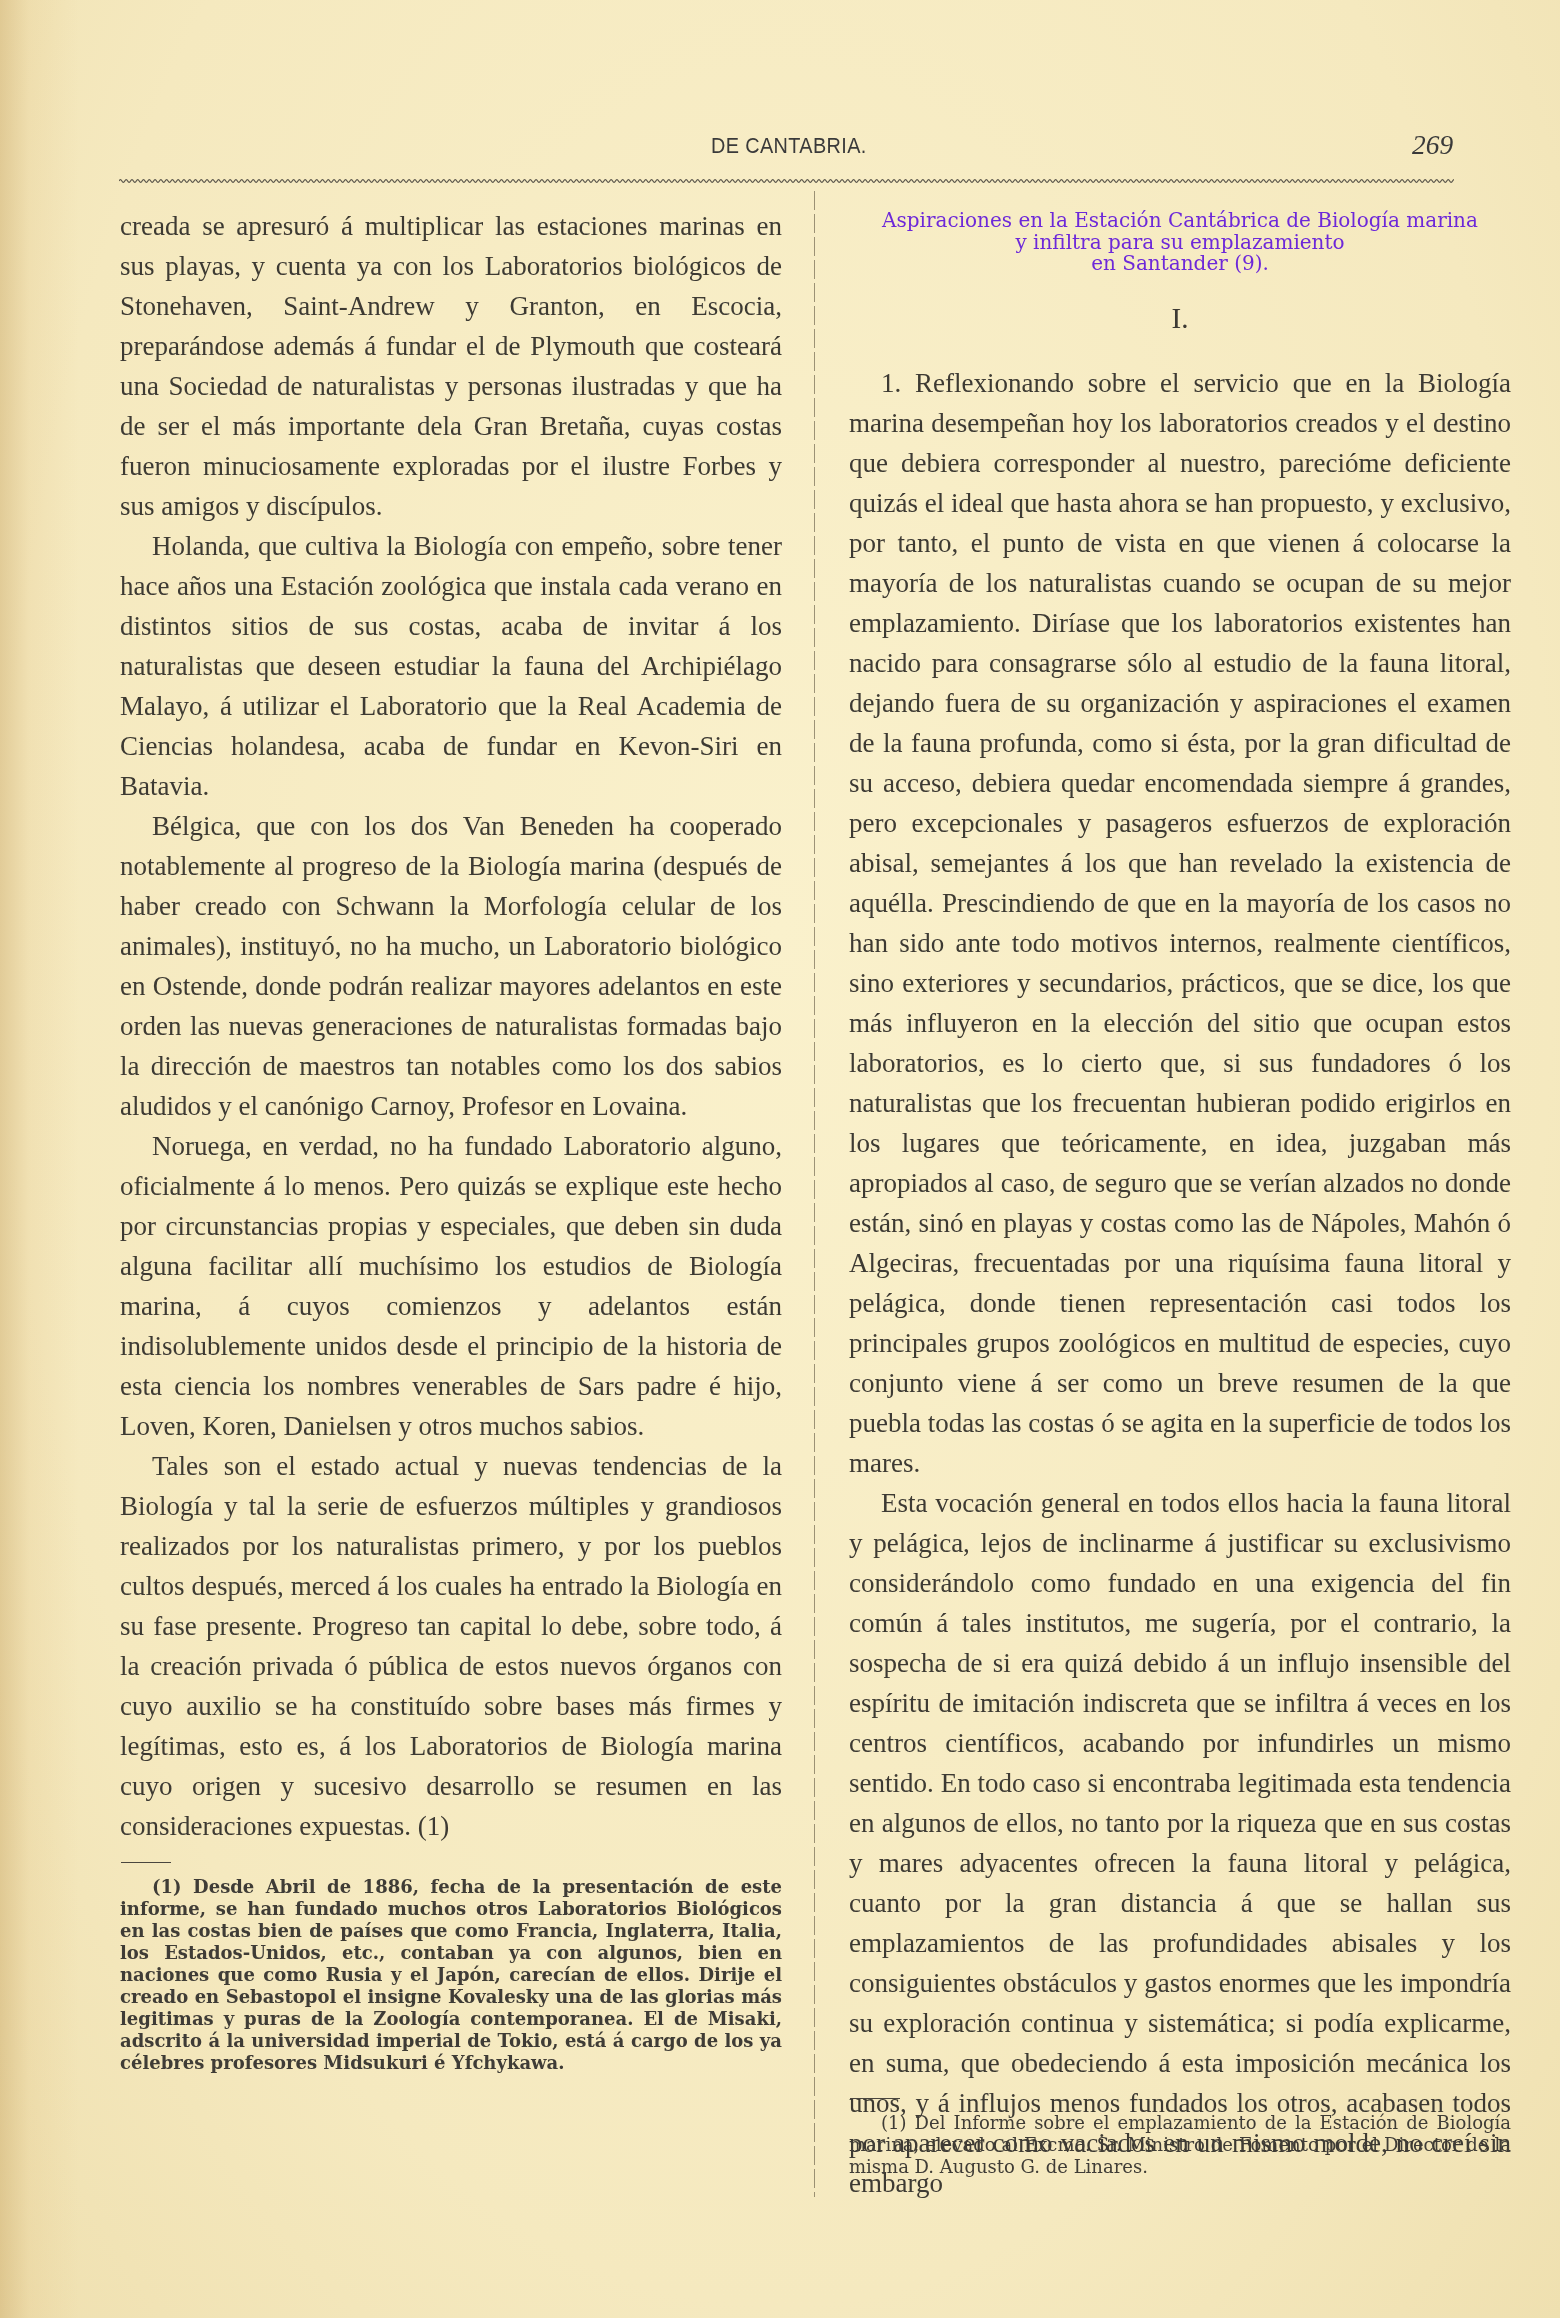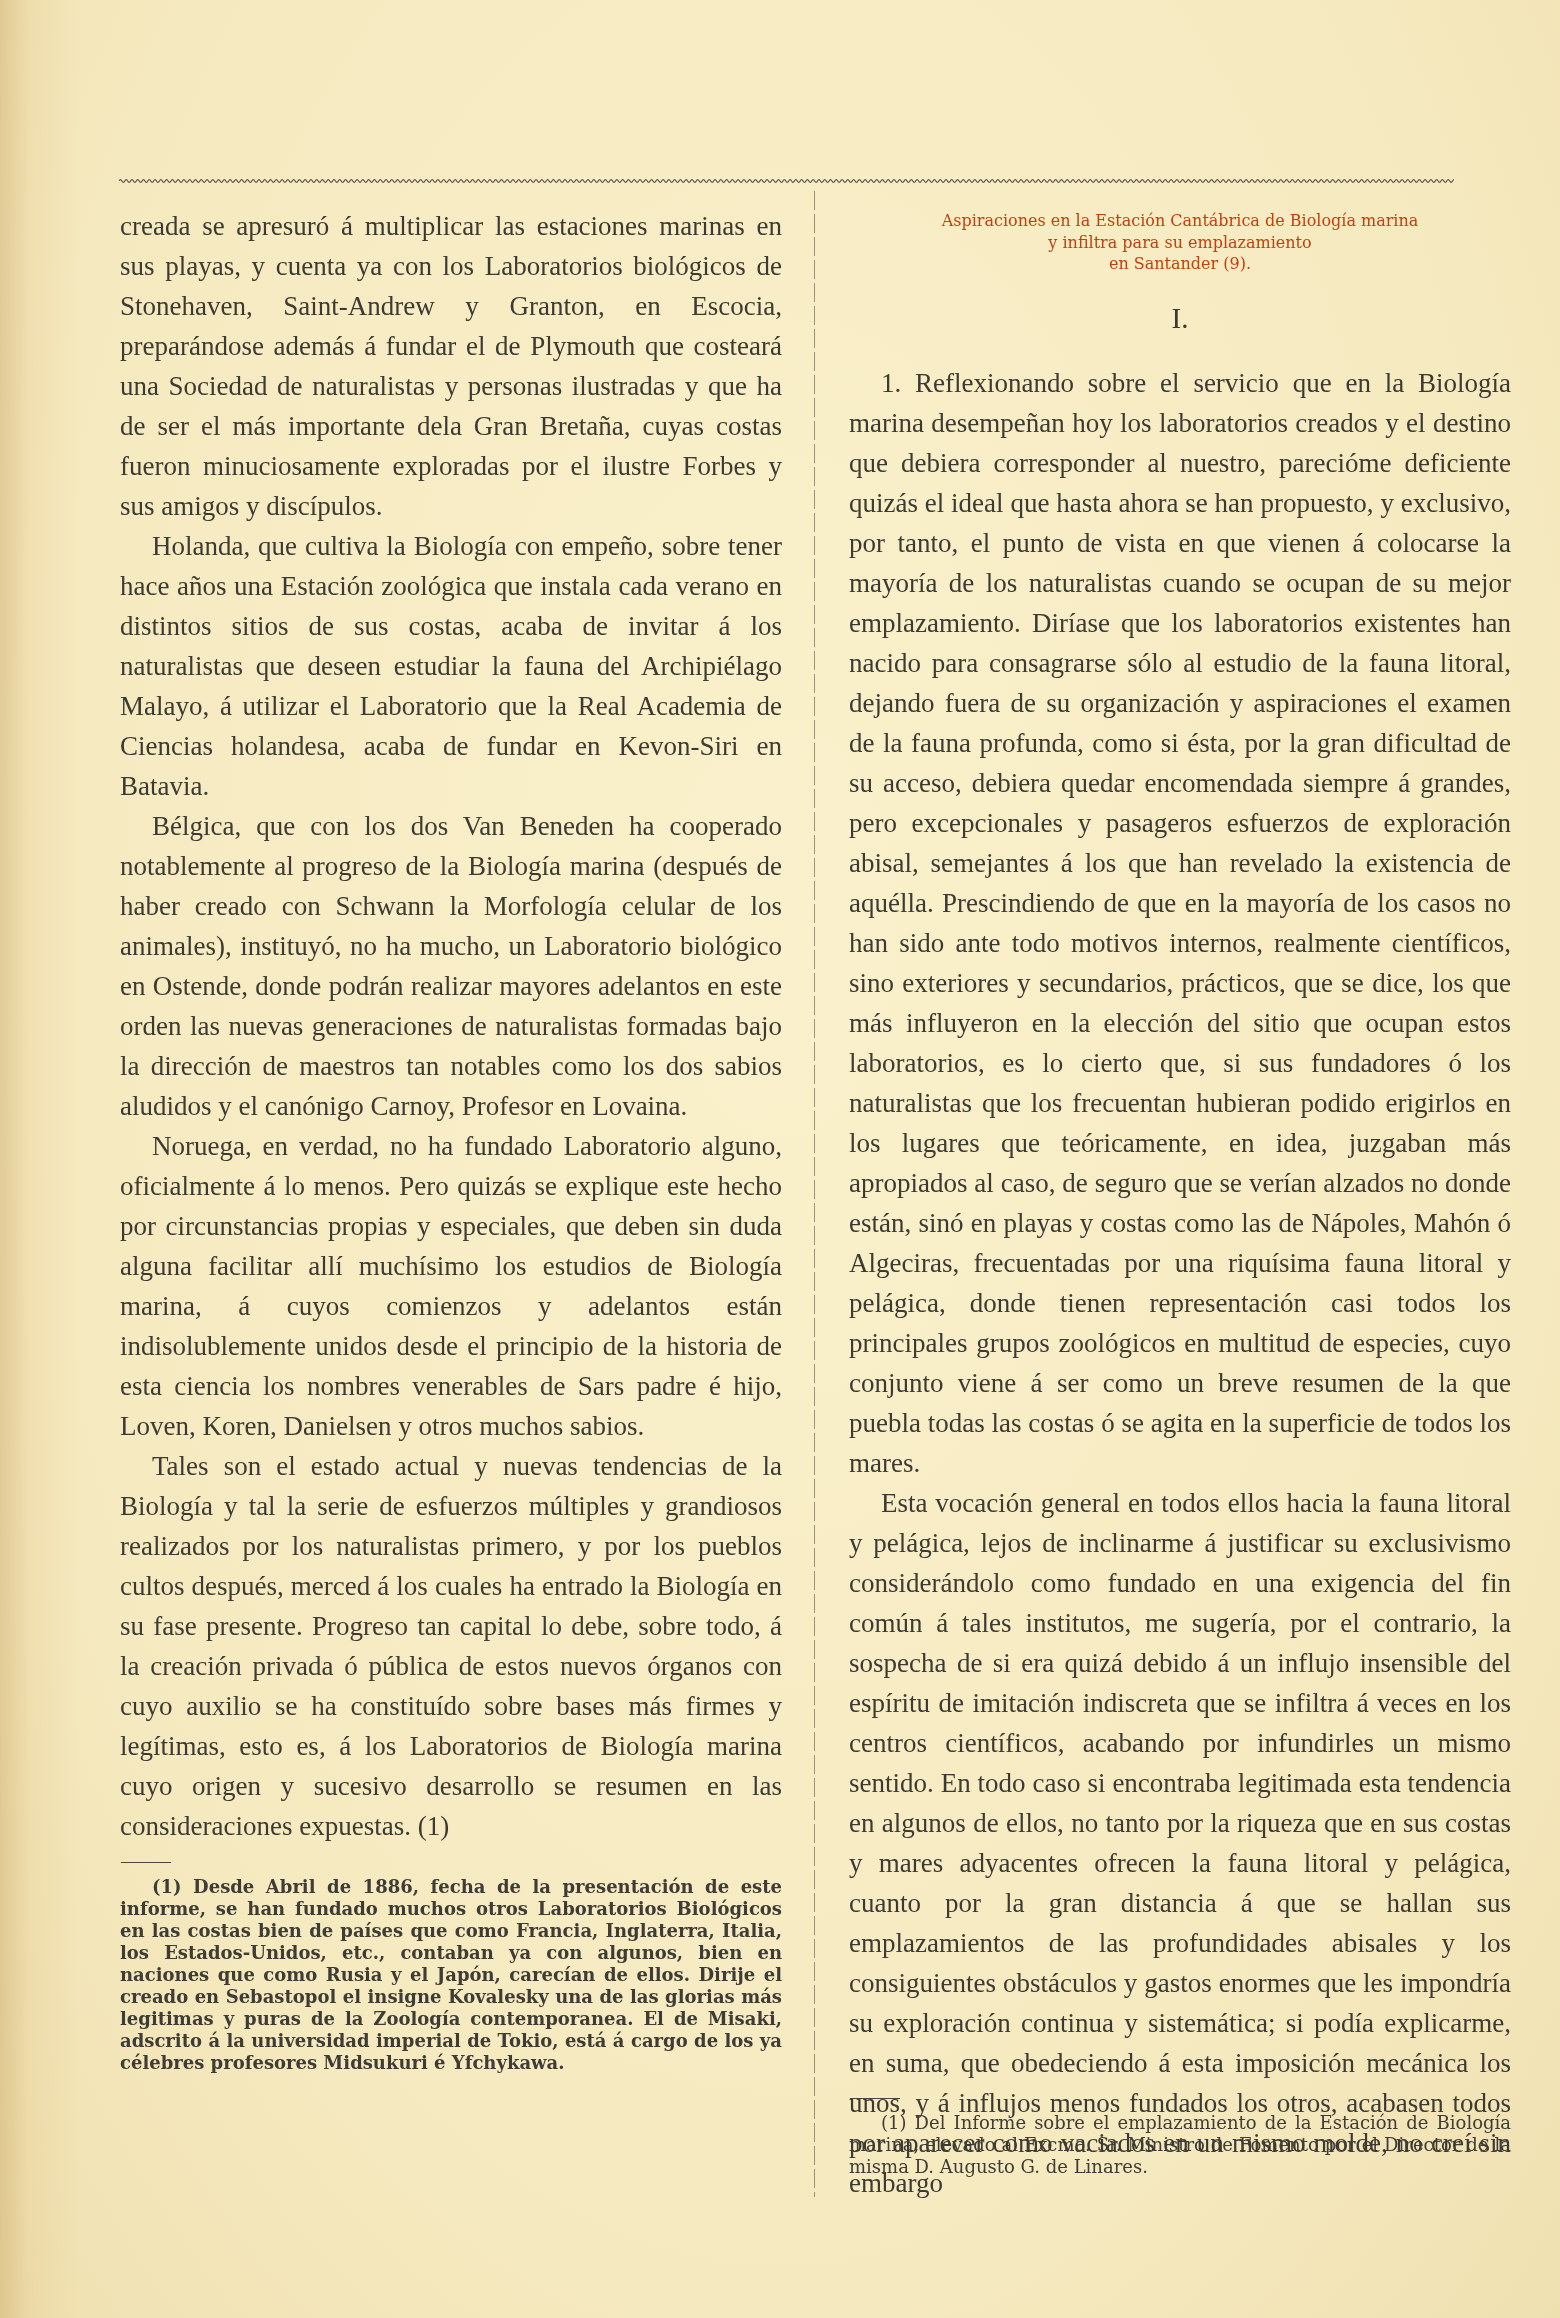--- a/index.html
+++ b/index.html
@@ -41,40 +41,44 @@
   .col-right { left: 849px; top: 206px; }
 
   .para {
     margin: 0; font-size: 27px; line-height: 40px;
     text-align: justify; text-indent: 32px; hyphens: manual;
   }
   .para.first { text-indent: 0; }
 
   .article-heading {
     text-align: center; font-family: "DejaVu Serif", "Liberation Serif", serif;
-    font-size: 16px; line-height: 21.6px; color: #c2410c;
+    font-size: 20px; line-height: 21.6px; color: #6d28d9;
     margin-top: 4.3px;
   }
   .section-numeral {
     text-align: center; font-size: 29px; margin-top: 27.4px; margin-bottom: 27.4px; color: #3d3a33;
   }
 
   .footnote-rule { width: 50px; height: 1.4px; background: #4a463e; margin: 16px 0 13px 1.4px; }
   .footnote {
     font-family: "DejaVu Serif", "Liberation Serif", serif;
     font-size: 18px; line-height: 22px; text-align: justify; text-indent: 32px; margin: 0; color: #3f3c36;
   }
   .col-left .footnote-block { margin-top: 5.8px; font-weight: bold; }
   .col-right .footnote-block { position: absolute; top: 1876px; width: 662px; }
 </style>
 </head>
 <body>
 
 <div class="page">
 
+  <div class="running-head">
+    <span class="running-title">DE CANTABRIA.</span>
+    <span class="page-number">269</span>
+  </div>
 
   <svg class="wavy-rule" viewBox="0 0 1850 14" preserveAspectRatio="none">
     <path id="wave" d="M0 7 Q2 3 4 7 T8 7 Q10 3 12 7 T16 7 Q18 3 20 7 T24 7 Q26 3 28 7 T32 7 Q34 3 36 7 T40 7 Q42 3 44 7 T48 7 Q50 3 52 7 T56 7 Q58 3 60 7 T64 7 Q66 3 68 7 T72 7 Q74 3 76 7 T80 7 Q82 3 84 7 T88 7 Q90 3 92 7 T96 7 Q98 3 100 7 T104 7 Q106 3 108 7 T112 7 Q114 3 116 7 T120 7 Q122 3 124 7 T128 7 Q130 3 132 7 T136 7 Q138 3 140 7 T144 7 Q146 3 148 7 T152 7 Q154 3 156 7 T160 7 Q162 3 164 7 T168 7 Q170 3 172 7 T176 7 Q178 3 180 7 T184 7 Q186 3 188 7 T192 7 Q194 3 196 7 T200 7 Q202 3 204 7 T208 7 Q210 3 212 7 T216 7 Q218 3 220 7 T224 7 Q226 3 228 7 T232 7 Q234 3 236 7 T240 7 Q242 3 244 7 T248 7 Q250 3 252 7 T256 7 Q258 3 260 7 T264 7 Q266 3 268 7 T272 7 Q274 3 276 7 T280 7 Q282 3 284 7 T288 7 Q290 3 292 7 T296 7 Q298 3 300 7 T304 7 Q306 3 308 7 T312 7 Q314 3 316 7 T320 7 Q322 3 324 7 T328 7 Q330 3 332 7 T336 7 Q338 3 340 7 T344 7 Q346 3 348 7 T352 7 Q354 3 356 7 T360 7 Q362 3 364 7 T368 7 Q370 3 372 7 T376 7 Q378 3 380 7 T384 7 Q386 3 388 7 T392 7 Q394 3 396 7 T400 7 Q402 3 404 7 T408 7 Q410 3 412 7 T416 7 Q418 3 420 7 T424 7 Q426 3 428 7 T432 7 Q434 3 436 7 T440 7 Q442 3 444 7 T448 7 Q450 3 452 7 T456 7 Q458 3 460 7 T464 7 Q466 3 468 7 T472 7 Q474 3 476 7 T480 7 Q482 3 484 7 T488 7 Q490 3 492 7 T496 7 Q498 3 500 7 T504 7 Q506 3 508 7 T512 7 Q514 3 516 7 T520 7 Q522 3 524 7 T528 7 Q530 3 532 7 T536 7 Q538 3 540 7 T544 7 Q546 3 548 7 T552 7 Q554 3 556 7 T560 7 Q562 3 564 7 T568 7 Q570 3 572 7 T576 7 Q578 3 580 7 T584 7 Q586 3 588 7 T592 7 Q594 3 596 7 T600 7 Q602 3 604 7 T608 7 Q610 3 612 7 T616 7 Q618 3 620 7 T624 7 Q626 3 628 7 T632 7 Q634 3 636 7 T640 7 Q642 3 644 7 T648 7 Q650 3 652 7 T656 7 Q658 3 660 7 T664 7 Q666 3 668 7 T672 7 Q674 3 676 7 T680 7 Q682 3 684 7 T688 7 Q690 3 692 7 T696 7 Q698 3 700 7 T704 7 Q706 3 708 7 T712 7 Q714 3 716 7 T720 7 Q722 3 724 7 T728 7 Q730 3 732 7 T736 7 Q738 3 740 7 T744 7 Q746 3 748 7 T752 7 Q754 3 756 7 T760 7 Q762 3 764 7 T768 7 Q770 3 772 7 T776 7 Q778 3 780 7 T784 7 Q786 3 788 7 T792 7 Q794 3 796 7 T800 7 Q802 3 804 7 T808 7 Q810 3 812 7 T816 7 Q818 3 820 7 T824 7 Q826 3 828 7 T832 7 Q834 3 836 7 T840 7 Q842 3 844 7 T848 7 Q850 3 852 7 T856 7 Q858 3 860 7 T864 7 Q866 3 868 7 T872 7 Q874 3 876 7 T880 7 Q882 3 884 7 T888 7 Q890 3 892 7 T896 7 Q898 3 900 7 T904 7 Q906 3 908 7 T912 7 Q914 3 916 7 T920 7 Q922 3 924 7 T928 7 Q930 3 932 7 T936 7 Q938 3 940 7 T944 7 Q946 3 948 7 T952 7 Q954 3 956 7 T960 7 Q962 3 964 7 T968 7 Q970 3 972 7 T976 7 Q978 3 980 7 T984 7 Q986 3 988 7 T992 7 Q994 3 996 7 T1000 7 Q1002 3 1004 7 T1008 7 Q1010 3 1012 7 T1016 7 Q1018 3 1020 7 T1024 7 Q1026 3 1028 7 T1032 7 Q1034 3 1036 7 T1040 7 Q1042 3 1044 7 T1048 7 Q1050 3 1052 7 T1056 7 Q1058 3 1060 7 T1064 7 Q1066 3 1068 7 T1072 7 Q1074 3 1076 7 T1080 7 Q1082 3 1084 7 T1088 7 Q1090 3 1092 7 T1096 7 Q1098 3 1100 7 T1104 7 Q1106 3 1108 7 T1112 7 Q1114 3 1116 7 T1120 7 Q1122 3 1124 7 T1128 7 Q1130 3 1132 7 T1136 7 Q1138 3 1140 7 T1144 7 Q1146 3 1148 7 T1152 7 Q1154 3 1156 7 T1160 7 Q1162 3 1164 7 T1168 7 Q1170 3 1172 7 T1176 7 Q1178 3 1180 7 T1184 7 Q1186 3 1188 7 T1192 7 Q1194 3 1196 7 T1200 7 Q1202 3 1204 7 T1208 7 Q1210 3 1212 7 T1216 7 Q1218 3 1220 7 T1224 7 Q1226 3 1228 7 T1232 7 Q1234 3 1236 7 T1240 7 Q1242 3 1244 7 T1248 7 Q1250 3 1252 7 T1256 7 Q1258 3 1260 7 T1264 7 Q1266 3 1268 7 T1272 7 Q1274 3 1276 7 T1280 7 Q1282 3 1284 7 T1288 7 Q1290 3 1292 7 T1296 7 Q1298 3 1300 7 T1304 7 Q1306 3 1308 7 T1312 7 Q1314 3 1316 7 T1320 7 Q1322 3 1324 7 T1328 7 Q1330 3 1332 7 T1336 7 Q1338 3 1340 7 T1344 7 Q1346 3 1348 7 T1352 7 Q1354 3 1356 7 T1360 7 Q1362 3 1364 7 T1368 7 Q1370 3 1372 7 T1376 7 Q1378 3 1380 7 T1384 7 Q1386 3 1388 7 T1392 7 Q1394 3 1396 7 T1400 7 Q1402 3 1404 7 T1408 7 Q1410 3 1412 7 T1416 7 Q1418 3 1420 7 T1424 7 Q1426 3 1428 7 T1432 7 Q1434 3 1436 7 T1440 7 Q1442 3 1444 7 T1448 7 Q1450 3 1452 7 T1456 7 Q1458 3 1460 7 T1464 7 Q1466 3 1468 7 T1472 7 Q1474 3 1476 7 T1480 7 Q1482 3 1484 7 T1488 7 Q1490 3 1492 7 T1496 7 Q1498 3 1500 7 T1504 7 Q1506 3 1508 7 T1512 7 Q1514 3 1516 7 T1520 7 Q1522 3 1524 7 T1528 7 Q1530 3 1532 7 T1536 7 Q1538 3 1540 7 T1544 7 Q1546 3 1548 7 T1552 7 Q1554 3 1556 7 T1560 7 Q1562 3 1564 7 T1568 7 Q1570 3 1572 7 T1576 7 Q1578 3 1580 7 T1584 7 Q1586 3 1588 7 T1592 7 Q1594 3 1596 7 T1600 7 Q1602 3 1604 7 T1608 7 Q1610 3 1612 7 T1616 7 Q1618 3 1620 7 T1624 7 Q1626 3 1628 7 T1632 7 Q1634 3 1636 7 T1640 7 Q1642 3 1644 7 T1648 7 Q1650 3 1652 7 T1656 7 Q1658 3 1660 7 T1664 7 Q1666 3 1668 7 T1672 7 Q1674 3 1676 7 T1680 7 Q1682 3 1684 7 T1688 7 Q1690 3 1692 7 T1696 7 Q1698 3 1700 7 T1704 7 Q1706 3 1708 7 T1712 7 Q1714 3 1716 7 T1720 7 Q1722 3 1724 7 T1728 7 Q1730 3 1732 7 T1736 7 Q1738 3 1740 7 T1744 7 Q1746 3 1748 7 T1752 7 Q1754 3 1756 7 T1760 7 Q1762 3 1764 7 T1768 7 Q1770 3 1772 7 T1776 7 Q1778 3 1780 7 T1784 7 Q1786 3 1788 7 T1792 7 Q1794 3 1796 7 T1800 7 Q1802 3 1804 7 T1808 7 Q1810 3 1812 7 T1816 7 Q1818 3 1820 7 T1824 7 Q1826 3 1828 7 T1832 7 Q1834 3 1836 7 T1840 7 Q1842 3 1844 7 T1848 7 Q1850 3 1852 7 T1856 7" fill="none" stroke="#5a554a" stroke-width="1.6"></path>
   </svg>
 
   <div class="column-divider"></div>
 
   <div class="col col-left">
     <p class="para first">creada se apresuró á multiplicar las estaciones marinas en sus playas, y cuenta ya con los Laboratorios biológicos de Stonehaven, Saint-Andrew y Granton, en Escocia, preparándose además á fundar el de Plymouth que costeará una Sociedad de naturalistas y personas ilustradas y que ha de ser el más importante dela Gran Bretaña, cuyas costas fueron minuciosamente exploradas por el ilustre Forbes y sus amigos y discípulos.</p>
     <p class="para">Holanda, que cultiva la Biología con empeño, sobre tener hace años una Estación zoológica que instala cada verano en distintos sitios de sus costas, acaba de invitar á los naturalistas que deseen estudiar la fauna del Archipiélago Malayo, á utilizar el Laboratorio que la Real Academia de Ciencias holandesa, acaba de fundar en Kevon-Siri en Batavia.</p>

